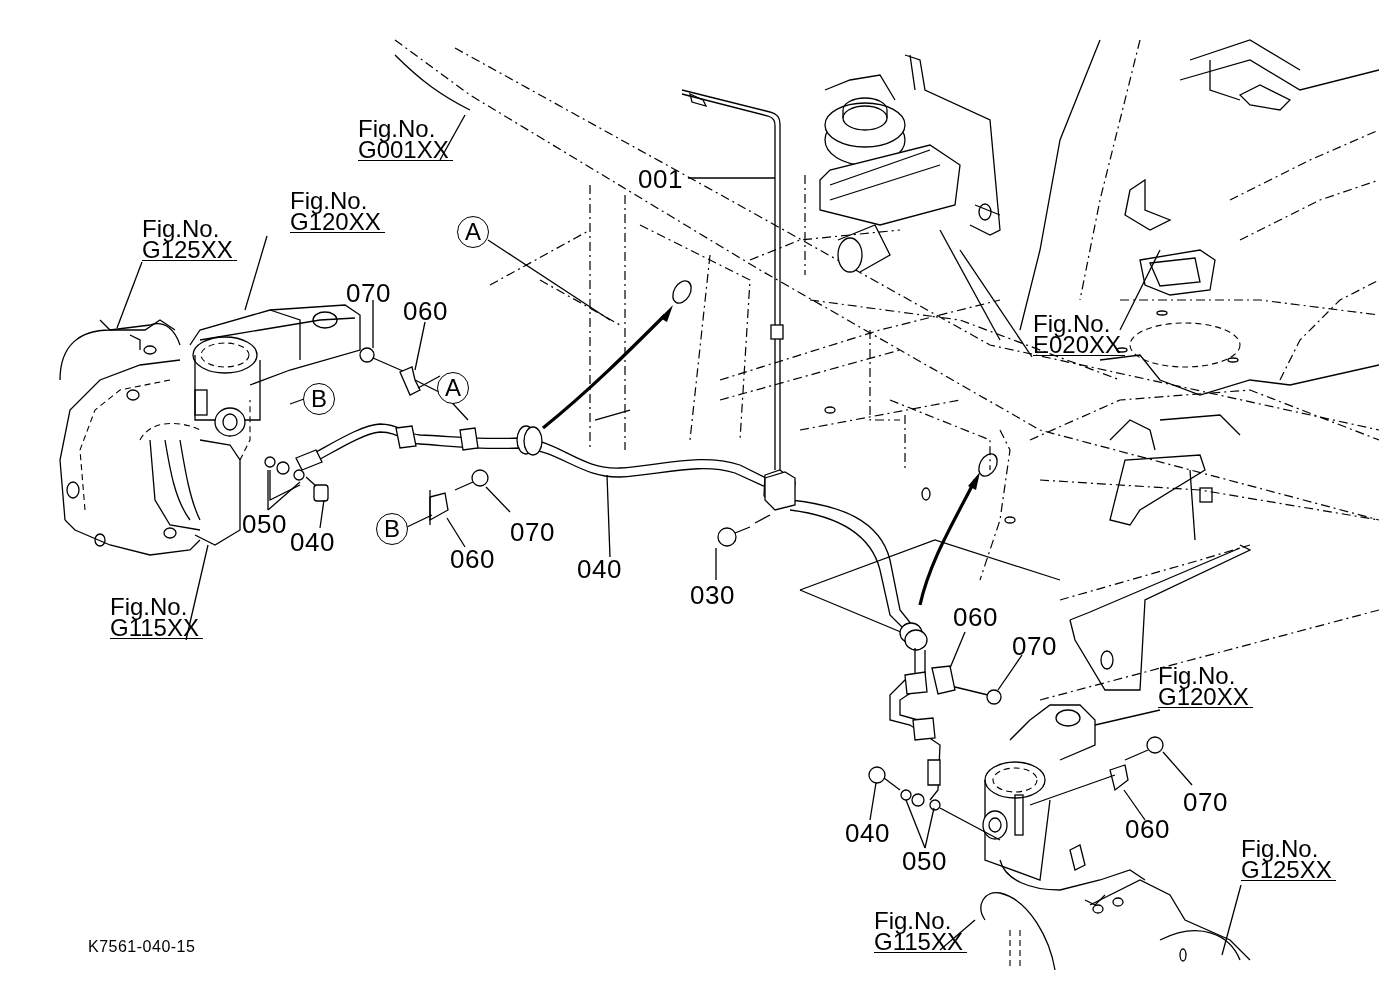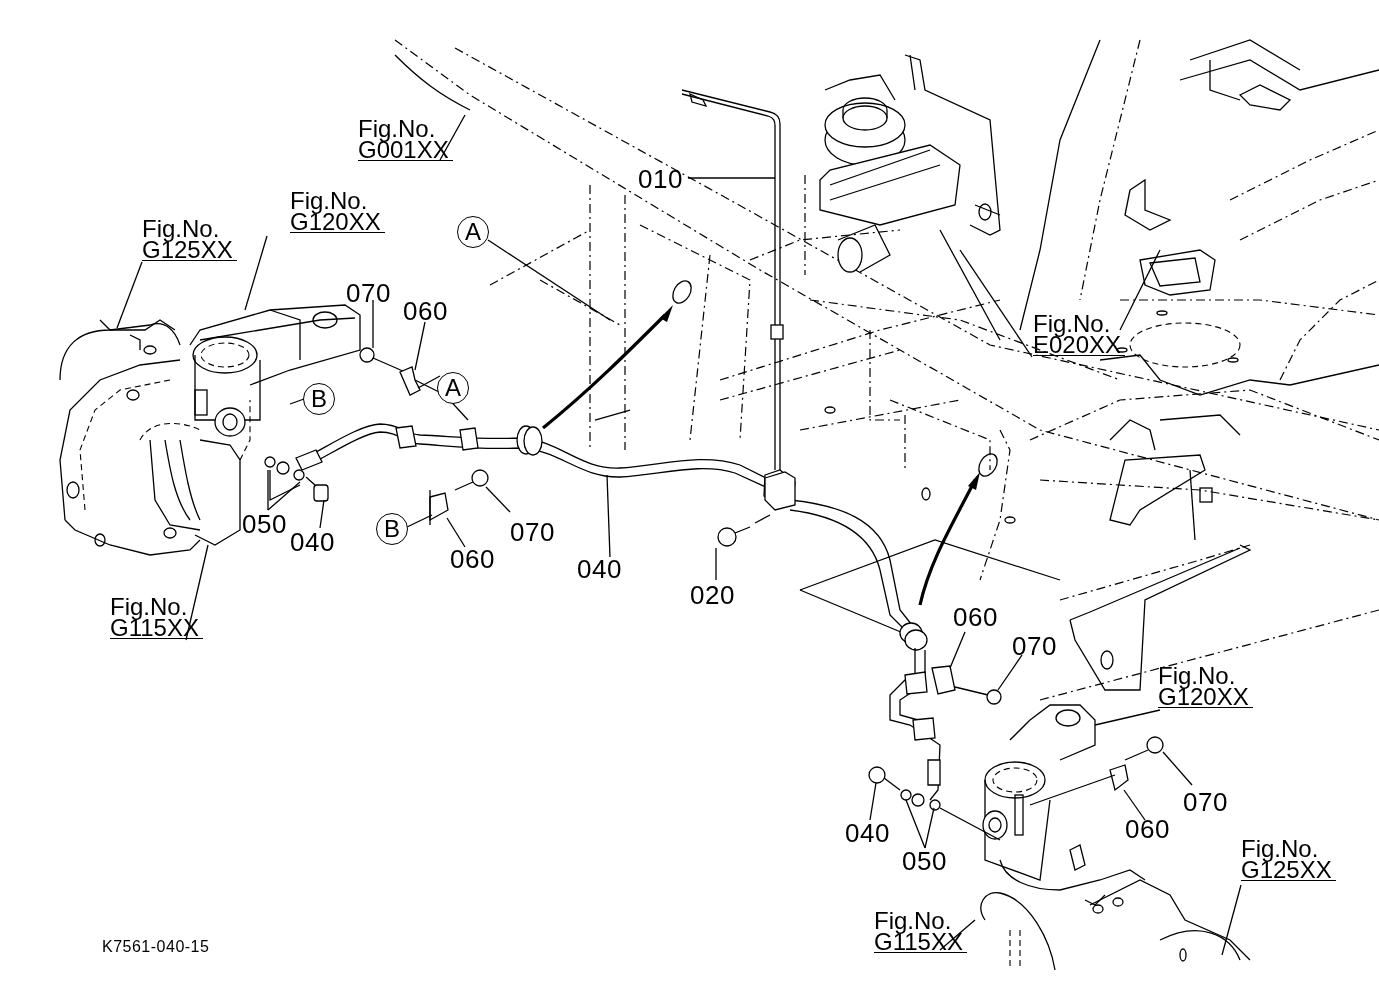--- a/index.html
+++ b/index.html
@@ -261,23 +261,23 @@
     <path class="ln" d="M1241 885 L1222 955"></path>
     <path class="ln" d="M940 950 L975 920"></path>
 
     <path class="ln" d="M488 240 L610 320"></path>
     <path class="ln" d="M418 388 L440 376"></path>
     <path class="ln" d="M290 404 L304 399"></path>
     <path class="ln" d="M407 527 L432 515"></path>
   </g>
 </svg>
 
-<div class="lbl" style="left:638px; top:166px;">010</div>
+<div class="lbl" style="left:638px; top:166px;">001</div>
 <div class="lbl" style="left:577px; top:556px;">040</div>
-<div class="lbl" style="left:690px; top:582px;">020</div>
+<div class="lbl" style="left:690px; top:582px;">030</div>
 <div class="lbl" style="left:290px; top:529px;">040</div>
 <div class="lbl" style="left:845px; top:820px;">040</div>
 <div class="lbl" style="left:242px; top:511px;">050</div>
 <div class="lbl" style="left:902px; top:848px;">050</div>
 <div class="lbl" style="left:403px; top:298px;">060</div>
 <div class="lbl" style="left:450px; top:546px;">060</div>
 <div class="lbl" style="left:953px; top:604px;">060</div>
 <div class="lbl" style="left:1125px; top:816px;">060</div>
 <div class="lbl" style="left:346px; top:280px;">070</div>
 <div class="lbl" style="left:510px; top:519px;">070</div>
@@ -315,13 +315,13 @@
 <div class="fig" style="left:874px; top:910px;">
   <div>Fig.No.</div>
   <div class="code">G115XX</div>
 </div>
 
 <div class="circ" style="left:457px; top:216px;">A</div>
 <div class="circ" style="left:437px; top:372px;">A</div>
 <div class="circ" style="left:303px; top:383px;">B</div>
 <div class="circ" style="left:376px; top:513px;">B</div>
 
-<div class="docid" style="left:88px; top:938px;margin-left:14px;">K7561-040-15</div>
+<div class="docid" style="left:88px; top:938px;">K7561-040-15</div>
 
 </body></html>

